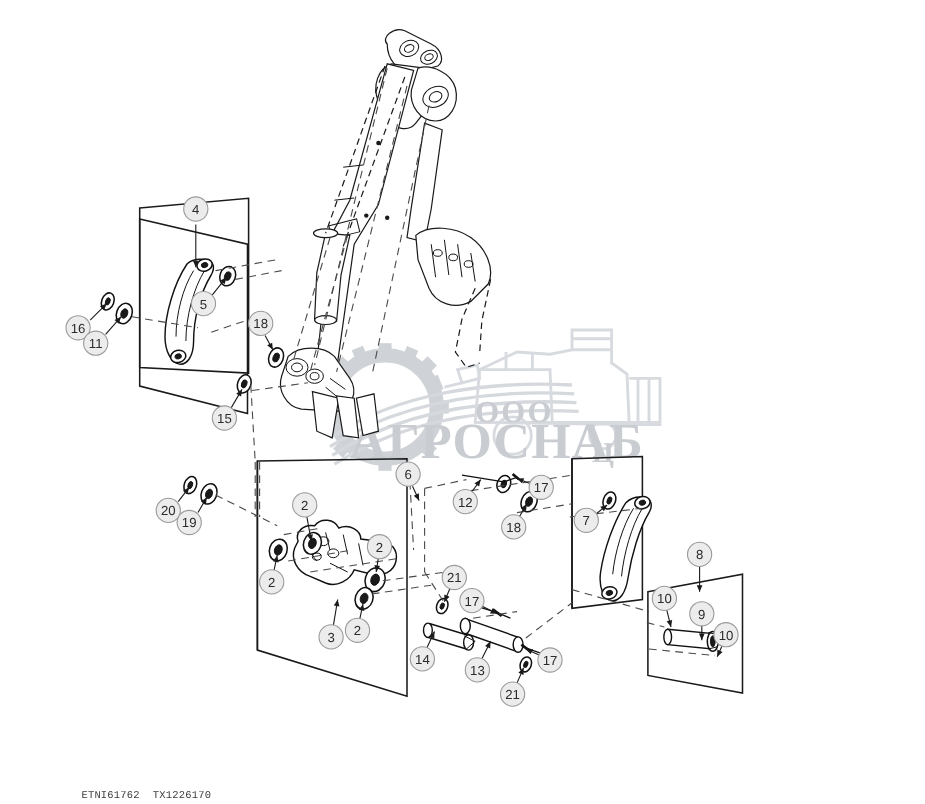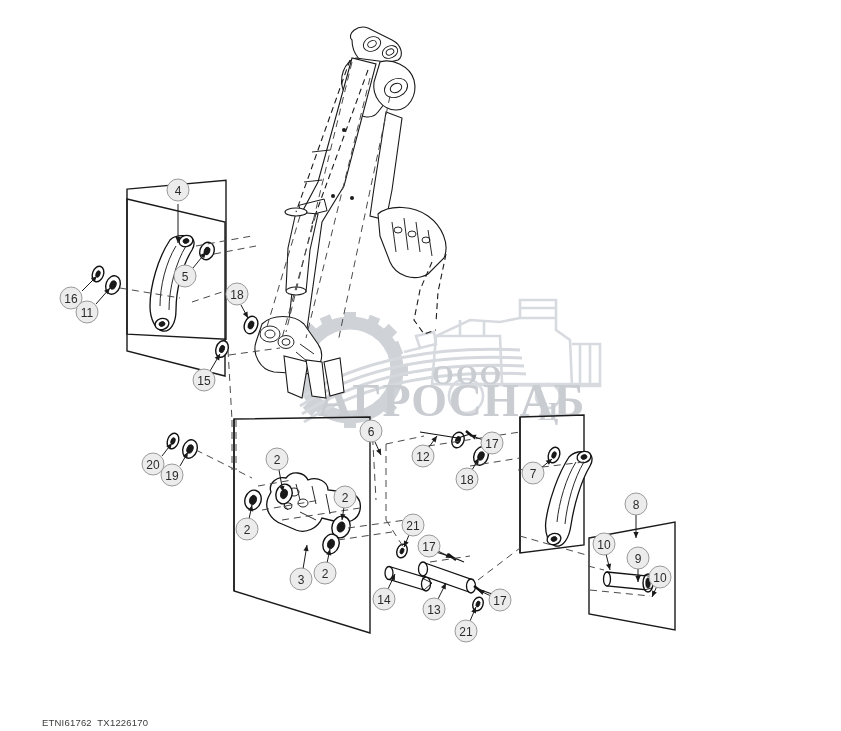--- a/index.html
+++ b/index.html
@@ -78,23 +78,23 @@
     stroke: #111111;
     stroke-width: 1.4;
   }
   .bushing-inner {
     fill: #1a1a1a;
     stroke: #111111;
     stroke-width: 0.8;
   }
   .footer-text {
     position: absolute;
-    left: 42px;
+    left: 74px;
     top: 717px;
-    font-family: Liberation Sans, sans-serif;
+    font-family: Liberation Mono, monospace;
     font-size: 9.5px;
     color: #3c3c3c;
     letter-spacing: 0.2px;
     white-space: pre;
   }
   .wm-text {
     font-family: "Liberation Serif", serif;
     font-weight: bold;
     fill: #c9ccd1;
   }

